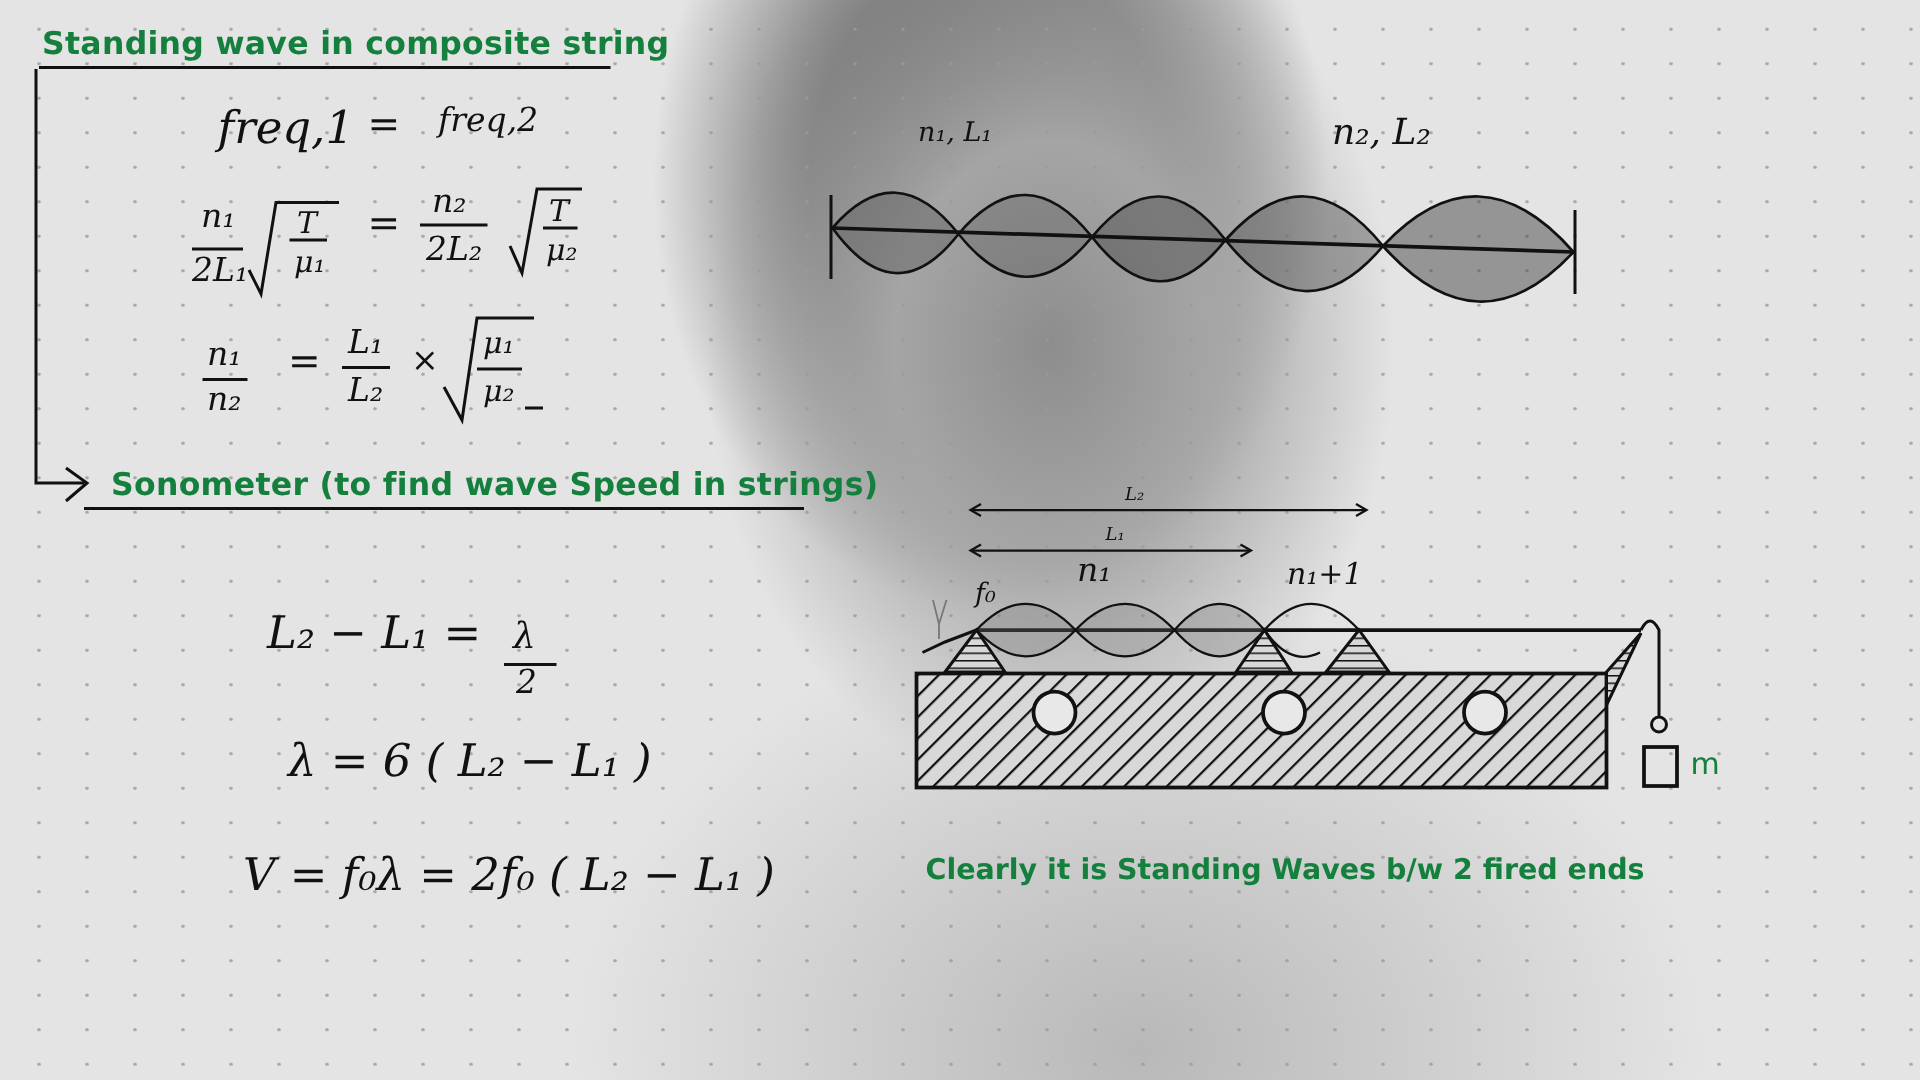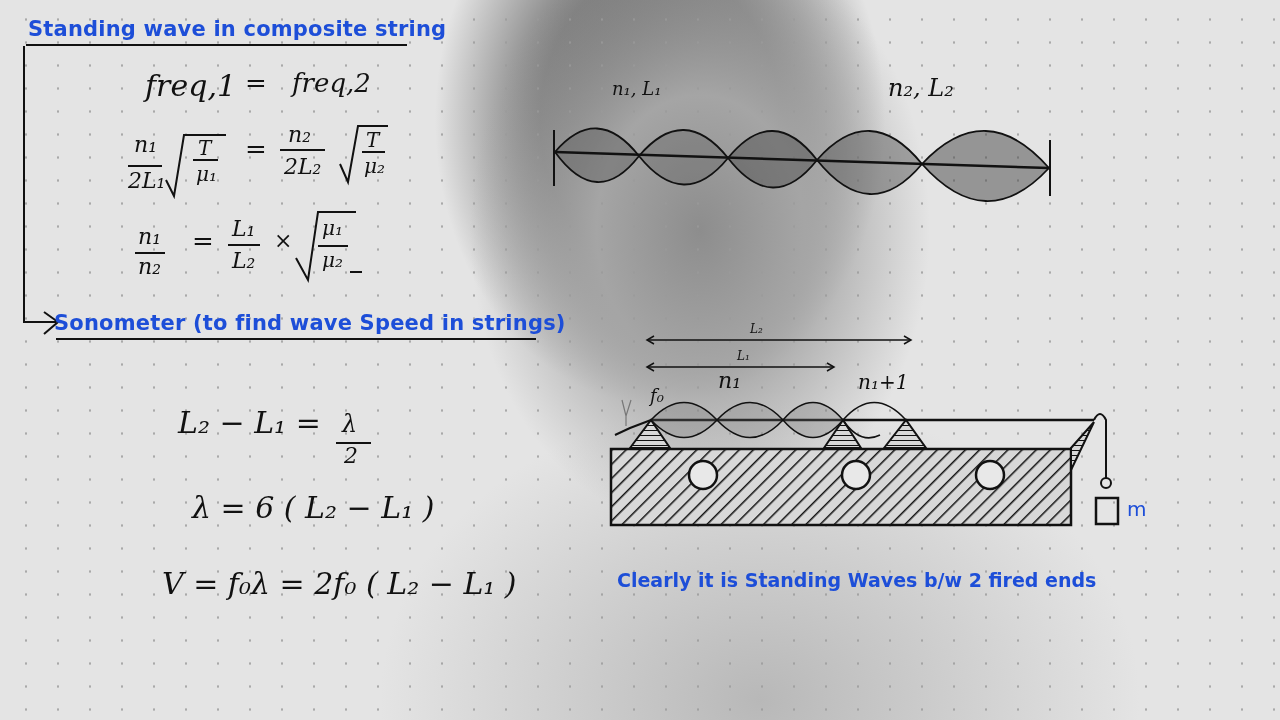--- a/index.html
+++ b/index.html
@@ -16,21 +16,21 @@
       radial-gradient(ellipse 300px 380px at 660px 120px, #5a5a5a 0%, #7b7b7b 40%, rgba(150,150,150,0) 75%),
       #e4e4e4;
   }
   #dots {
     position: absolute; inset: 0;
     background-image: radial-gradient(circle, #9a9a9a 1px, transparent 1.3px);
     background-size: 32px 23px;
     background-position: 10px 8px;
     opacity: 0.8;
   }
-  .txt { position: absolute; color: #1d4ed8; white-space: nowrap; }
+  .txt { position: absolute; color: #15803d; white-space: nowrap; }
   .heading {
     font-family: "DejaVu Sans", sans-serif; font-weight: bold; font-size: 21px;
     letter-spacing: 0.2px;
   }
   .hw { font-family: "DejaVu Serif", serif; font-style: italic; color: #111; }
   svg { position: absolute; left: 0; top: 0; }
 </style>
 </head>
 <body>
 
@@ -118,21 +118,21 @@
     <path d="M651,420 Q684,385 717,420 Q684,455 651,420 Z" fill="rgba(120,120,120,0.3)" stroke="#111" stroke-width="1.5"></path>
     <path d="M717,420 Q750,385 783,420 Q750,455 717,420 Z" fill="rgba(120,120,120,0.25)" stroke="#111" stroke-width="1.5"></path>
     <path d="M783,420 Q813,385 843,420 Q813,455 783,420 Z" fill="rgba(120,120,120,0.3)" stroke="#111" stroke-width="1.5"></path>
     <path d="M843,420 Q874,385 906,420" fill="none" stroke="#111" stroke-width="1.5"></path>
     <path d="M843,420 Q860,445 880,435" fill="none" stroke="#111" stroke-width="1.5"></path>
   </g>
 </svg>
 
 <div class="txt hw" style="left:145px; top:68px; font-size:30px;">freq,1</div>
 <div class="txt hw" style="left:245px; top:68px; font-size:26px;">=</div>
-<div class="txt hw" style="left:292px; top:68px; font-size:26px;">freq,2</div>
+<div class="txt hw" style="left:292px; top:68px; font-size:22px;">freq,2</div>
 
 <div class="txt hw" style="left:134px; top:132px; font-size:22px;">n₁</div>
 <div class="txt hw" style="left:128px; top:168px; font-size:22px;font-style:italic;">2L₁</div>
 <div class="txt hw" style="left:198px; top:136px; font-size:20px;">T</div>
 <div class="txt hw" style="left:196px; top:162px; font-size:20px;">μ₁</div>
 <div class="txt hw" style="left:245px; top:134px; font-size:26px;">=</div>
 <div class="txt hw" style="left:288px; top:122px; font-size:22px;">n₂</div>
 <div class="txt hw" style="left:284px; top:154px; font-size:22px;">2L₂</div>
 <div class="txt hw" style="left:366px; top:128px; font-size:20px;">T</div>
 <div class="txt hw" style="left:364px; top:154px; font-size:20px;">μ₂</div>
@@ -142,21 +142,21 @@
 <div class="txt hw" style="left:192px; top:226px; font-size:26px;">=</div>
 <div class="txt hw" style="left:232px; top:216px; font-size:22px;">L₁</div>
 <div class="txt hw" style="left:232px; top:248px; font-size:22px;">L₂</div>
 <div class="txt hw" style="left:274px; top:228px; font-size:22px;">×</div>
 <div class="txt hw" style="left:322px; top:216px; font-size:20px;">μ₁</div>
 <div class="txt hw" style="left:322px; top:248px; font-size:20px;">μ₂</div>
 
 <div class="txt hw" style="left:612px; top:78px; font-size:18px;">n₁, L₁</div>
 <div class="txt hw" style="left:888px; top:74px; font-size:24px;">n₂, L₂</div>
 
-<div class="txt heading" style="left:54px; top:311px;">Sonometer (to find wave Speed in strings)</div>
+<div class="txt heading" style="left:74px; top:311px;">Sonometer (to find wave Speed in strings)</div>
 
 <div class="txt hw" style="left:178px; top:405px; font-size:30px;text-align:center;">L₂ − L₁ =</div>
 <div class="txt hw" style="left:342px; top:410px; font-size:24px;">λ</div>
 <div class="txt hw" style="left:344px; top:443px; font-size:22px;">2</div>
 <div class="txt hw" style="left:192px; top:490px; font-size:30px;">λ = 6 ( L₂ − L₁ )</div>
 <div class="txt hw" style="left:162px; top:566px; font-size:30px;text-align:center;">V = f₀λ = 2f₀ ( L₂ − L₁ )</div>
 
 <div class="txt hw" style="left:750px; top:322px; font-size:12px;">L₂</div>
 <div class="txt hw" style="left:737px; top:349px; font-size:12px;">L₁</div>
 <div class="txt hw" style="left:650px; top:385px; font-size:18px;">f₀</div>

